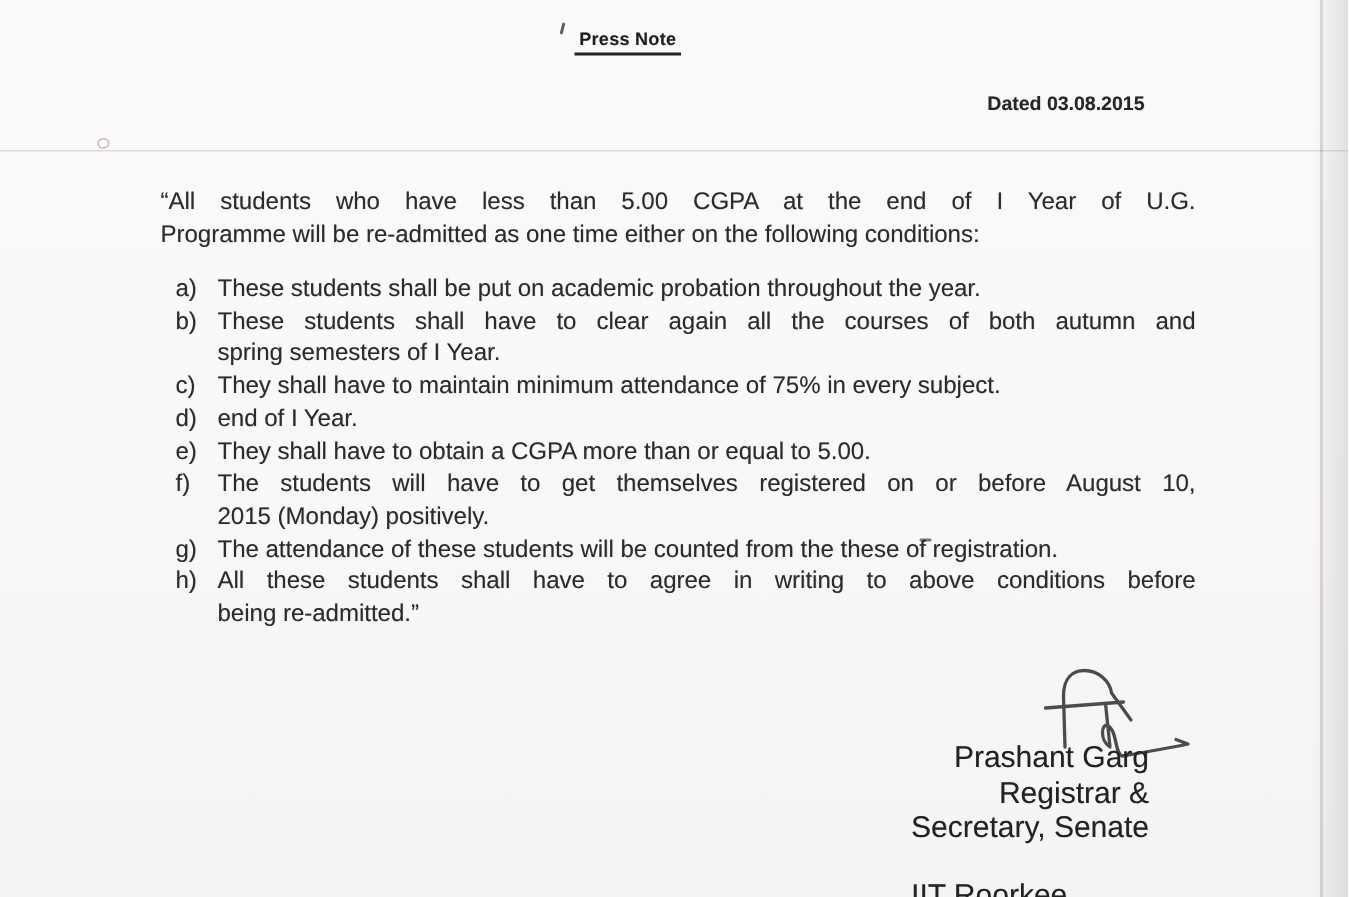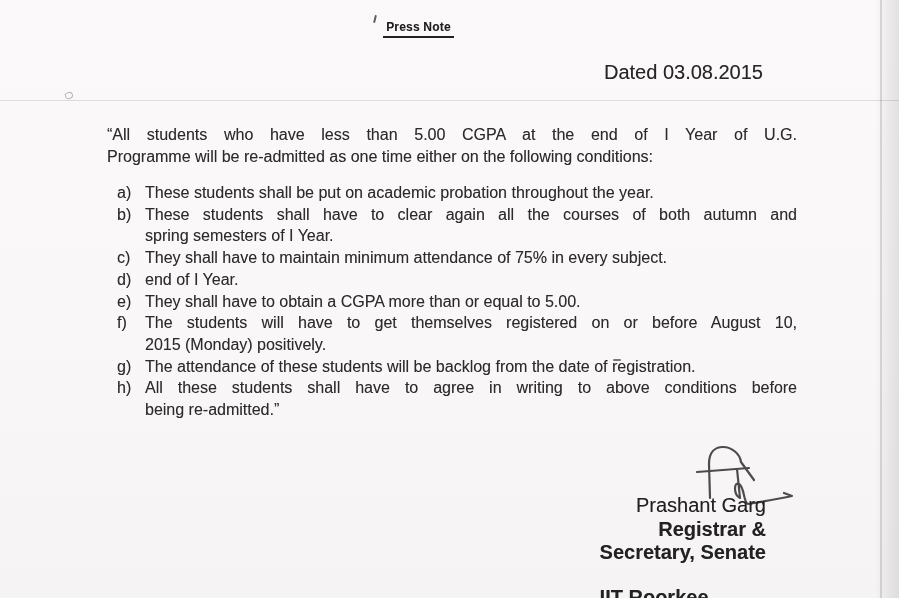--- a/index.html
+++ b/index.html
@@ -26,40 +26,40 @@
     background:#3a3a3a; transform:rotate(14deg); border-radius:1px; opacity:0.8; }
   .stray-dash { position:absolute; left:613px; top:359px; width:8px; height:2px;
     background:#4c4c4c; opacity:0.75; border-radius:1px; }
 
   
   .title-wrap { position:absolute; top:17px; left:-62px; right:0; text-align:center; }
   .doc-title { display:inline-block; font-size:12px; font-weight:700; color:#1f1f1f;
     border-bottom:2.5px solid #222; padding:0 3px 2px; letter-spacing:0.2px; }
 
   
-  .date-line { position:absolute; top:61px; right:136px; font-size:20px; color:#262626; }
+  .date-line { position:absolute; top:61px; right:136px; font-size:13px; color:#262626;font-weight:bold; }
 
   
   .intro { position:absolute; left:107px; top:124px; width:690px;
     font-size:16px; line-height:21.6px; }
   .line { display:block; }
   .just { text-align:justify; text-align-last:justify; }
 
   .conditions { position:absolute; left:117px; top:182px; width:680px;
     font-size:16px; line-height:21.7px; }
   .cond { display:flex; }
   .cl { flex:0 0 28px; }
   .ct { flex:1 1 auto; width:652px; }
 
   
   .sig-svg { position:absolute; left:688px; top:442px; }
   .sig-block { position:absolute; right:133px; top:494px; text-align:right;
     font-size:20px; line-height:23.5px; color:#222; }
   .sig-name { font-weight:400; }
-  .sig-role { font-weight:700; }
+  .sig-role { font-weight:400; }
   .sig-left { text-align:left;margin-top:21px; }
 </style>
 </head>
 <body>
 
 <div class="page">
 
   <div class="scan-hline"></div>
   <div class="scan-smudge"></div>
   <div class="scan-rightband"></div>
@@ -120,21 +120,21 @@
       <span class="cl">f)</span>
       <span class="ct">
         <span class="line just">The students will have to get themselves registered on or before August 10,</span>
         <span class="line">2015 (Monday) positively.</span>
       </span>
     </div>
 
     <div class="cond">
       <span class="cl">g)</span>
       <span class="ct">
-          <span class="line">The attendance of these students will be backlog from the date of registration.</span>
+          <span class="line">The attendance of these students will be counted from the these of registration.</span>
         </span>
     </div>
 
     <div class="cond">
       <span class="cl">h)</span>
       <span class="ct">
         <span class="line just">All these students shall have to agree in writing to above conditions before</span>
         <span class="line">being re-admitted.”</span>
       </span>
     </div>

